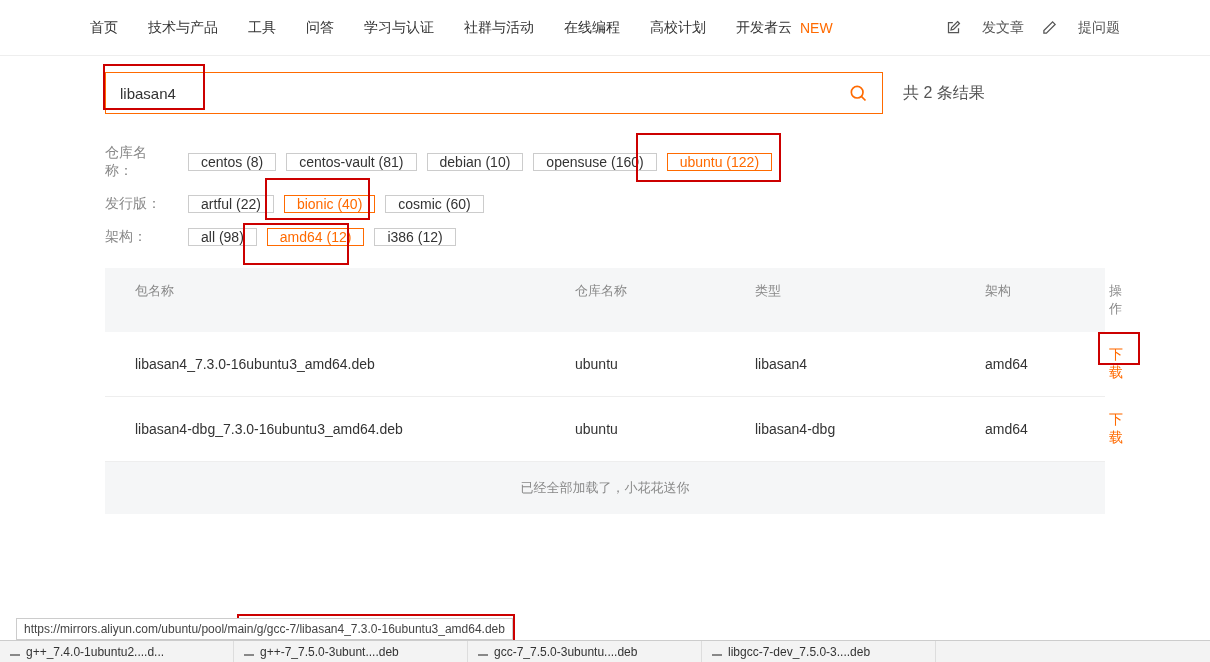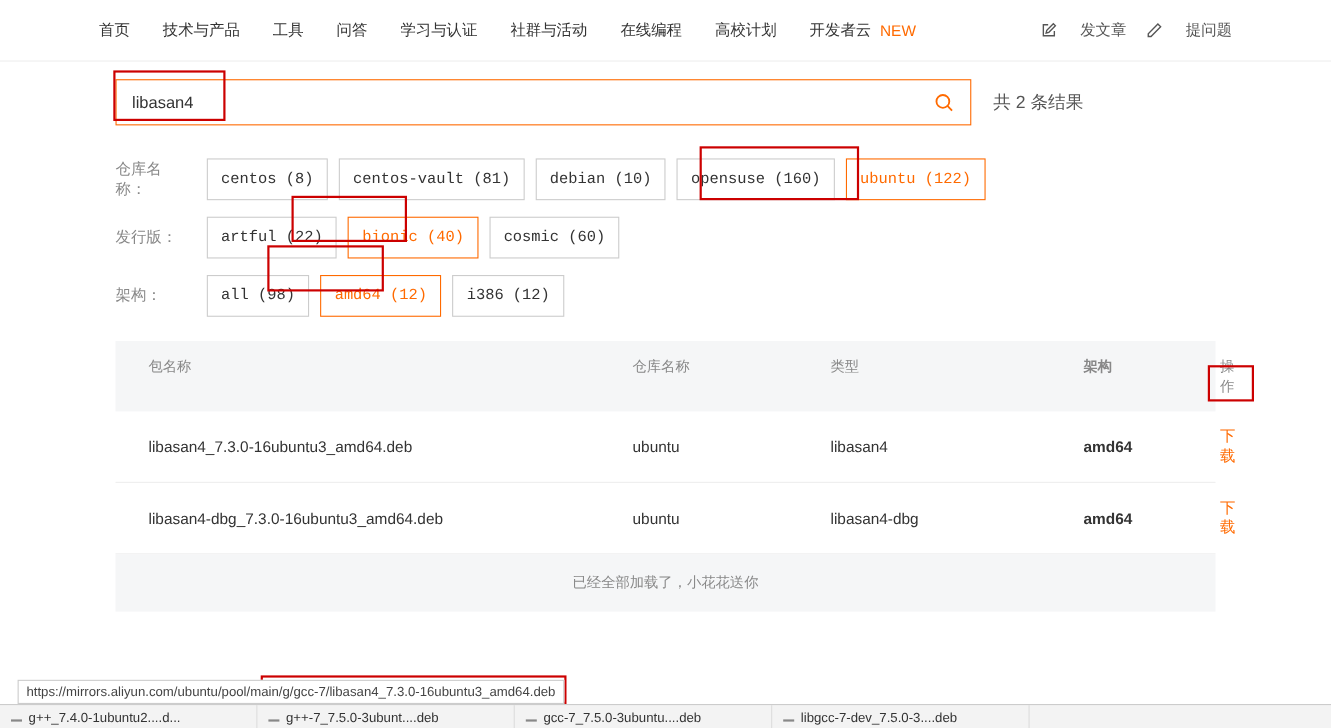--- a/index.html
+++ b/index.html
@@ -102,47 +102,46 @@
     }
     .filter-label {
       color: #888;
       width: 68px;
       margin-right: 5px;
       font-size: 14px;
     }
     .filter-tag {
       border: 1px solid #ccc;
       padding: 0 12px;
-      height: 38px;
+      height: 18px;
       display: inline-flex;
       align-items: center;
       cursor: pointer;
       font-size: 14px;
       color: #333;
       background: #fff;
-      font-family: Liberation Mono, monospace;
     }
     .filter-tag.active {
       border-color: #ff6a00;
       color: #ff6a00;
     }
     .table {
       margin-top: 22px;
     }
     .table-header {
       display: flex;
       background: #f5f6f7;
       padding: 14px 30px;
       color: #888;
       font-size: 13px;
     }
     .col-name { flex: 0 0 440px; }
     .col-repo { flex: 0 0 180px; }
     .col-type { flex: 0 0 230px; }
-    .col-arch { flex: 0 0 124px; font-weight: bold; }
+    .col-arch { flex: 0 0 124px; }
     .col-op { flex: 1; font-family: Liberation Serif, serif; }
     .table-row {
       display: flex;
       padding: 14px 30px;
       border-bottom: 1px solid #eee;
       align-items: center;
       font-size: 14px;
     }
     .download-link {
       color: #ff6a00;

